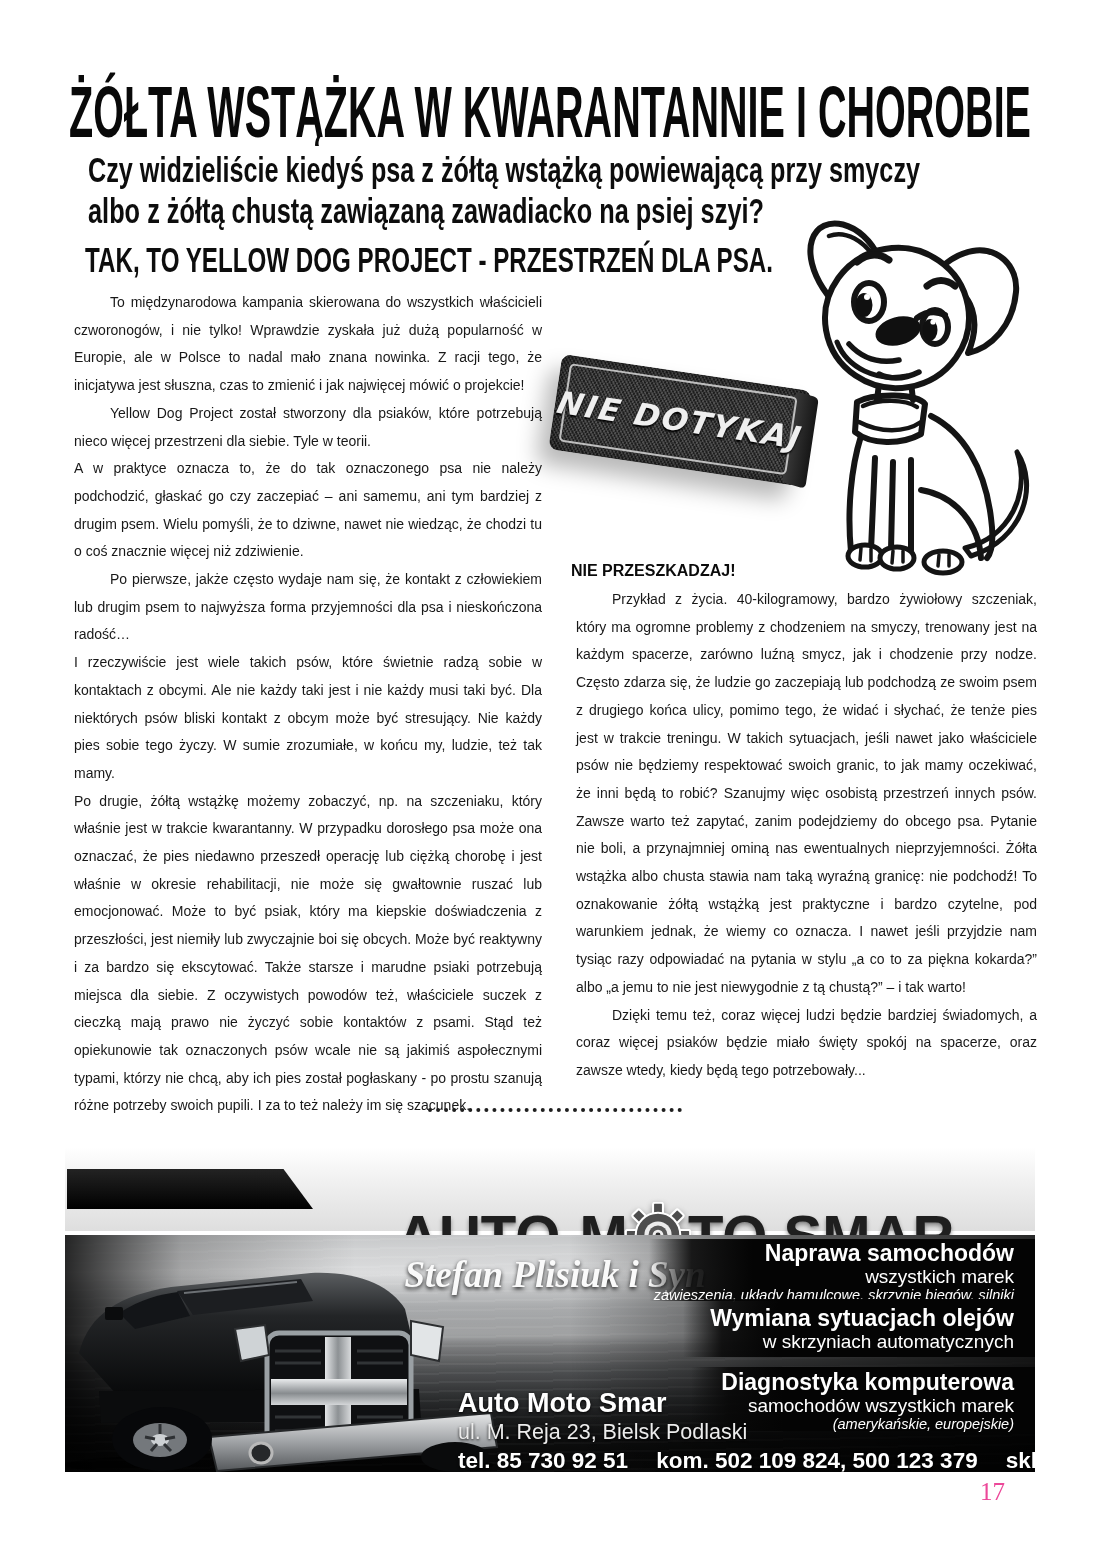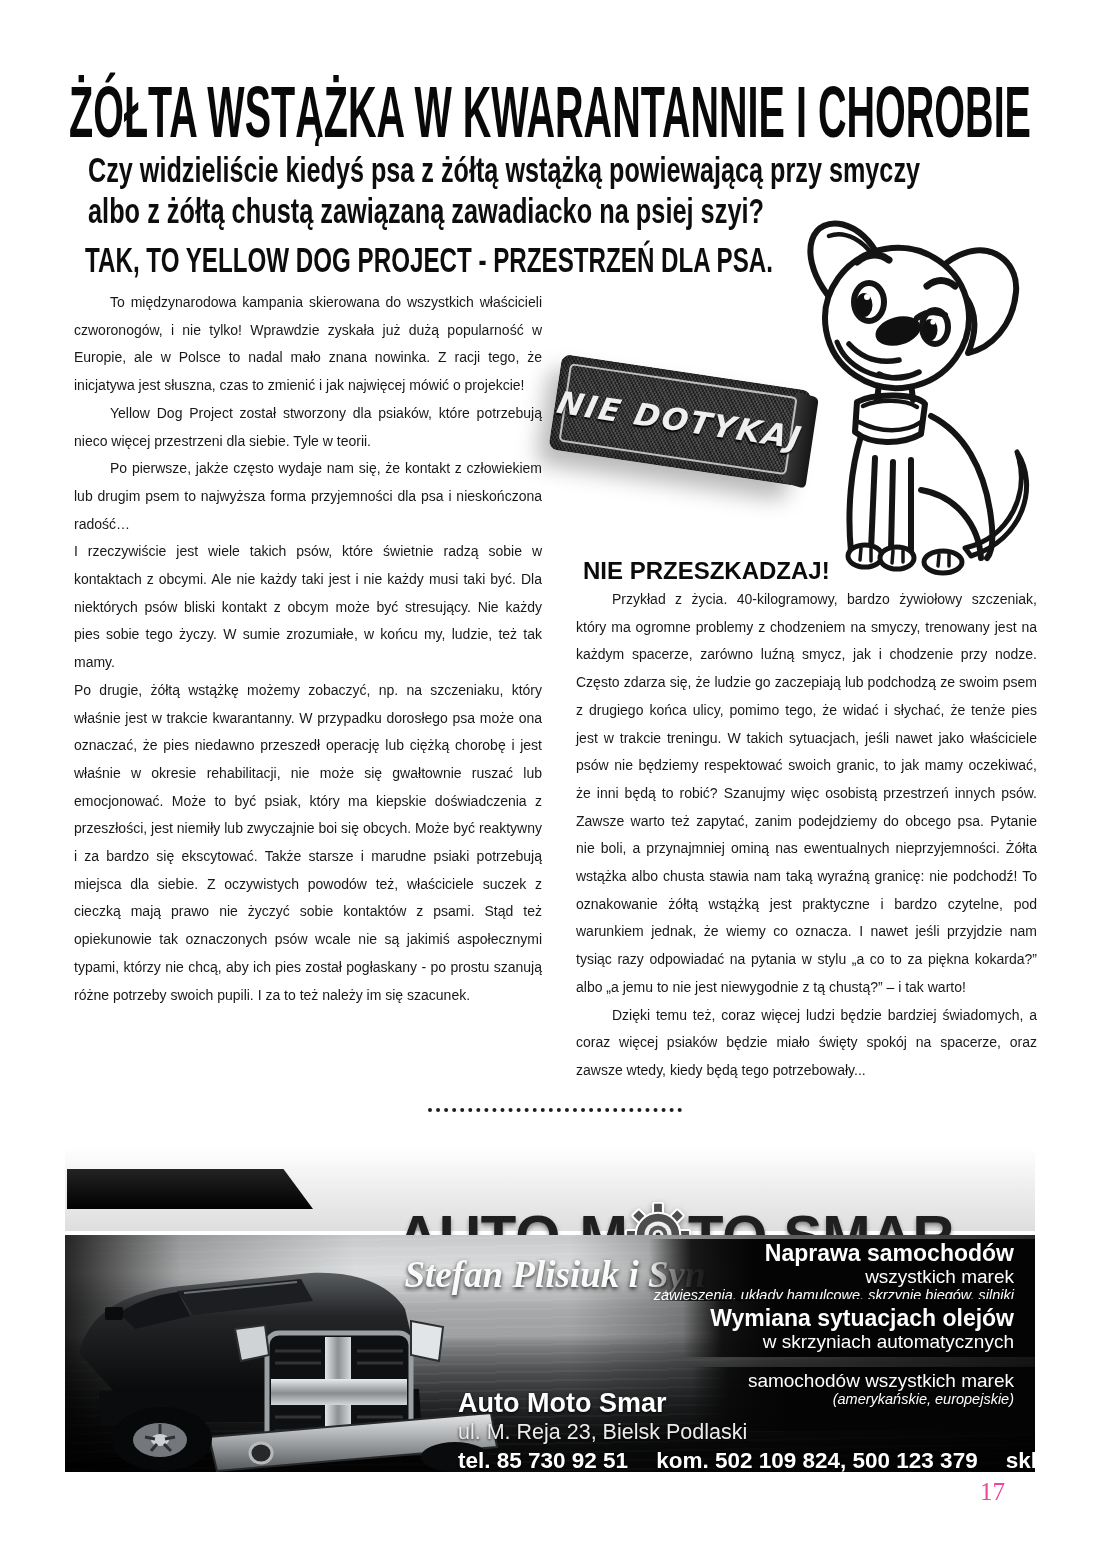--- a/index.html
+++ b/index.html
@@ -6,21 +6,21 @@
   body{width:1100px;height:1543px;position:relative;font-family:"Liberation Sans",sans-serif;color:#1b1b1b;overflow:hidden;}
   .abs{position:absolute;}
 
   
   .title-svg text{font-family:"Liberation Sans",sans-serif;font-weight:bold;fill:#090909;}
   .sub-svg text{font-family:"Liberation Sans",sans-serif;font-weight:bold;fill:#0d0d0d;}
 
   .column{font-size:14px;line-height:27.7px;text-align:justify;color:#181818;margin-left:9px;}
   .column p{margin:0;}
   .column p.indent{text-indent:36px;}
-  .rc-heading{font-size:24px;font-weight:bold;line-height:26px;color:#0b0b0b;margin:0 0 2px 16px;text-align:left;}
+  .rc-heading{font-size:16px;font-weight:bold;line-height:26px;color:#0b0b0b;margin:0 0 2px 4px;text-align:left;}
 
   .dotted-sep{position:absolute;left:428px;top:1108px;width:254px;height:0;border-top:4px dotted #1f1f1f;}
 
   
   .patch{position:absolute;left:554px;top:372px;width:252px;height:96px;
     transform:rotate(8.5deg);border-radius:9px;
     background-color:#2e2e2e;
     background-image:
       repeating-linear-gradient(55deg, rgba(255,255,255,.10) 0 1.5px, rgba(0,0,0,.20) 1.5px 3px),
       repeating-linear-gradient(-55deg, rgba(255,255,255,.07) 0 1.5px, rgba(0,0,0,.16) 1.5px 3px);
@@ -146,20 +146,21 @@
 
 <div class="patch">
   <div class="patch-fold"></div>
   <div class="patch-frame"></div>
   <div class="patch-label">NIE DOTYKAJ</div>
 </div>
 
 <div class="abs column" style="left:65px;top:289px;width:468px;">
     <p class="indent">To międzynarodowa kampania skierowana do wszystkich właścicieli czworonogów, i nie tylko! Wprawdzie zyskała już dużą popularność w Europie, ale w Polsce to nadal mało znana nowinka. Z racji tego, że inicjatywa jest słuszna, czas to zmienić i jak najwięcej mówić o projekcie!</p>
     <p class="indent">Yellow Dog Project został stworzony dla psiaków, które potrzebują nieco więcej przestrzeni dla siebie. Tyle w teorii.</p>
+    <p class="">A w praktyce oznacza to, że do tak oznaczonego psa nie należy podchodzić, głaskać go czy zaczepiać – ani samemu, ani tym bardziej z drugim psem. Wielu pomyśli, że to dziwne, nawet nie wiedząc, że chodzi tu o coś znacznie więcej niż zdziwienie.</p>
     <p class="indent">Po pierwsze, jakże często wydaje nam się, że kontakt z człowiekiem lub drugim psem to najwyższa forma przyjemności dla psa i nieskończona radość…</p>
     <p class="">I rzeczywiście jest wiele takich psów, które świetnie radzą sobie w kontaktach z obcymi. Ale nie każdy taki jest i nie każdy musi taki być. Dla niektórych psów bliski kontakt z obcym może być stresujący. Nie każdy pies sobie tego życzy. W sumie zrozumiałe, w końcu my, ludzie, też tak mamy.</p>
     <p class="">Po drugie, żółtą wstążkę możemy zobaczyć, np. na szczeniaku, który właśnie jest w trakcie kwarantanny. W przypadku dorosłego psa może ona oznaczać, że pies niedawno przeszedł operację lub ciężką chorobę i jest właśnie w okresie rehabilitacji, nie może się gwałtownie ruszać lub emocjonować. Może to być psiak, który ma kiepskie doświadczenia z przeszłości, jest niemiły lub zwyczajnie boi się obcych. Może być reaktywny i za bardzo się ekscytować. Także starsze i marudne psiaki potrzebują miejsca dla siebie. Z oczywistych powodów też, właściciele suczek z cieczką mają prawo nie życzyć sobie kontaktów z psami. Stąd też opiekunowie tak oznaczonych psów wcale nie są jakimiś aspołecznymi typami, którzy nie chcą, aby ich pies został pogłaskany - po prostu szanują różne potrzeby swoich pupili. I za to też należy im się szacunek.</p>
   </div>
 
 <div class="abs" style="left:567px;top:558px;width:470px;">
   <p class="rc-heading">NIE PRZESZKADZAJ!</p>
   <div class="column">
       <p class="indent">Przykład z życia. 40-kilogramowy, bardzo żywiołowy szczeniak, który ma ogromne problemy z chodzeniem na smyczy, trenowany jest na każdym spacerze, zarówno luźną smycz, jak i chodzenie przy nodze. Często zdarza się, że ludzie go zaczepiają lub podchodzą ze swoim psem z drugiego końca ulicy, pomimo tego, że widać i słychać, że tenże pies jest w trakcie treningu. W takich sytuacjach, jeśli nawet jako właściciele psów nie będziemy respektować swoich granic, to jak mamy oczekiwać, że inni będą to robić? Szanujmy więc osobistą przestrzeń innych psów. Zawsze warto też zapytać, zanim podejdziemy do obcego psa. Pytanie nie boli, a przynajmniej ominą nas ewentualnych nieprzyjemności. Żółta wstążka albo chusta stawia nam taką wyraźną granicę: nie podchodź! To oznakowanie żółtą wstążką jest praktyczne i bardzo czytelne, pod warunkiem jednak, że wiemy co oznacza. I nawet jeśli przyjdzie nam tysiąc razy odpowiadać na pytania w stylu „a co to za piękna kokarda?” albo „a jemu to nie jest niewygodnie z tą chustą?” – i tak warto!</p>
       <p class="indent">Dzięki temu też, coraz więcej ludzi będzie bardziej świadomych, a coraz więcej psiaków będzie miało święty spokój na spacerze, oraz zawsze wtedy, kiedy będą tego potrzebowały...</p>
@@ -257,20 +258,21 @@
     <div class="svc svc-1">
       <div class="l1">Naprawa samochodów</div>
       <div class="l2">wszystkich marek</div>
       <div class="l3">zawieszenia, układy hamulcowe, skrzynie biegów, silniki</div>
     </div>
     <div class="svc svc-2">
       <div class="l1">Wymiana sytuacjach olejów</div>
       <div class="l2">w skrzyniach automatycznych</div>
     </div>
     <div class="svc svc-3">
+      <div class="l1">Diagnostyka komputerowa</div>
       <div class="l2">samochodów wszystkich marek</div>
       <div class="l3">(amerykańskie, europejskie)</div>
     </div>
 
     <div class="ad-contact">
       <div class="ad-company">Auto Moto Smar</div>
       <div class="ad-address">ul. M. Reja 23, Bielsk Podlaski</div>
       <div class="ad-phones">
         <span>tel. 85 730 92 51</span>
         <span>kom. 502 109 824, 500 123 379</span>

